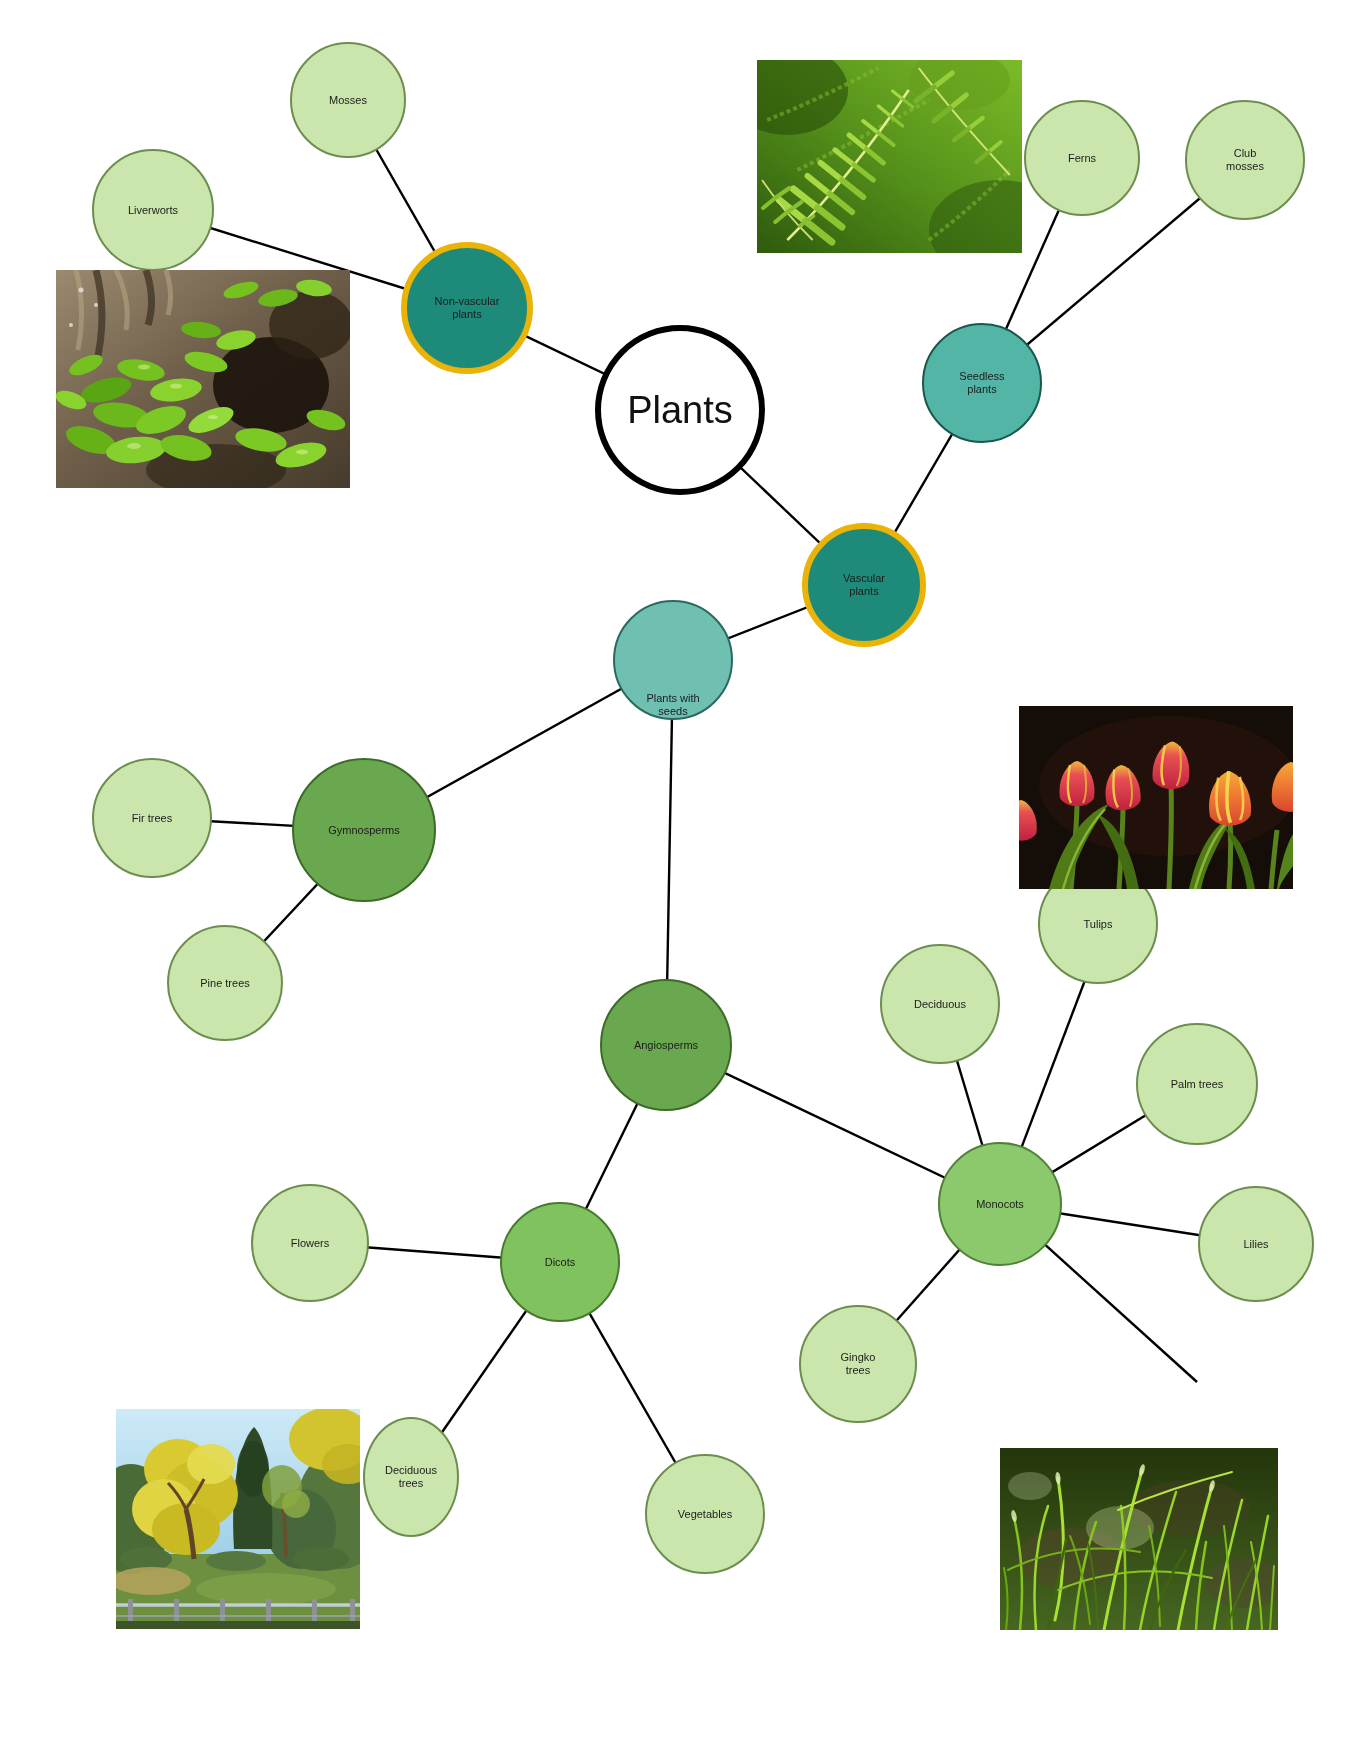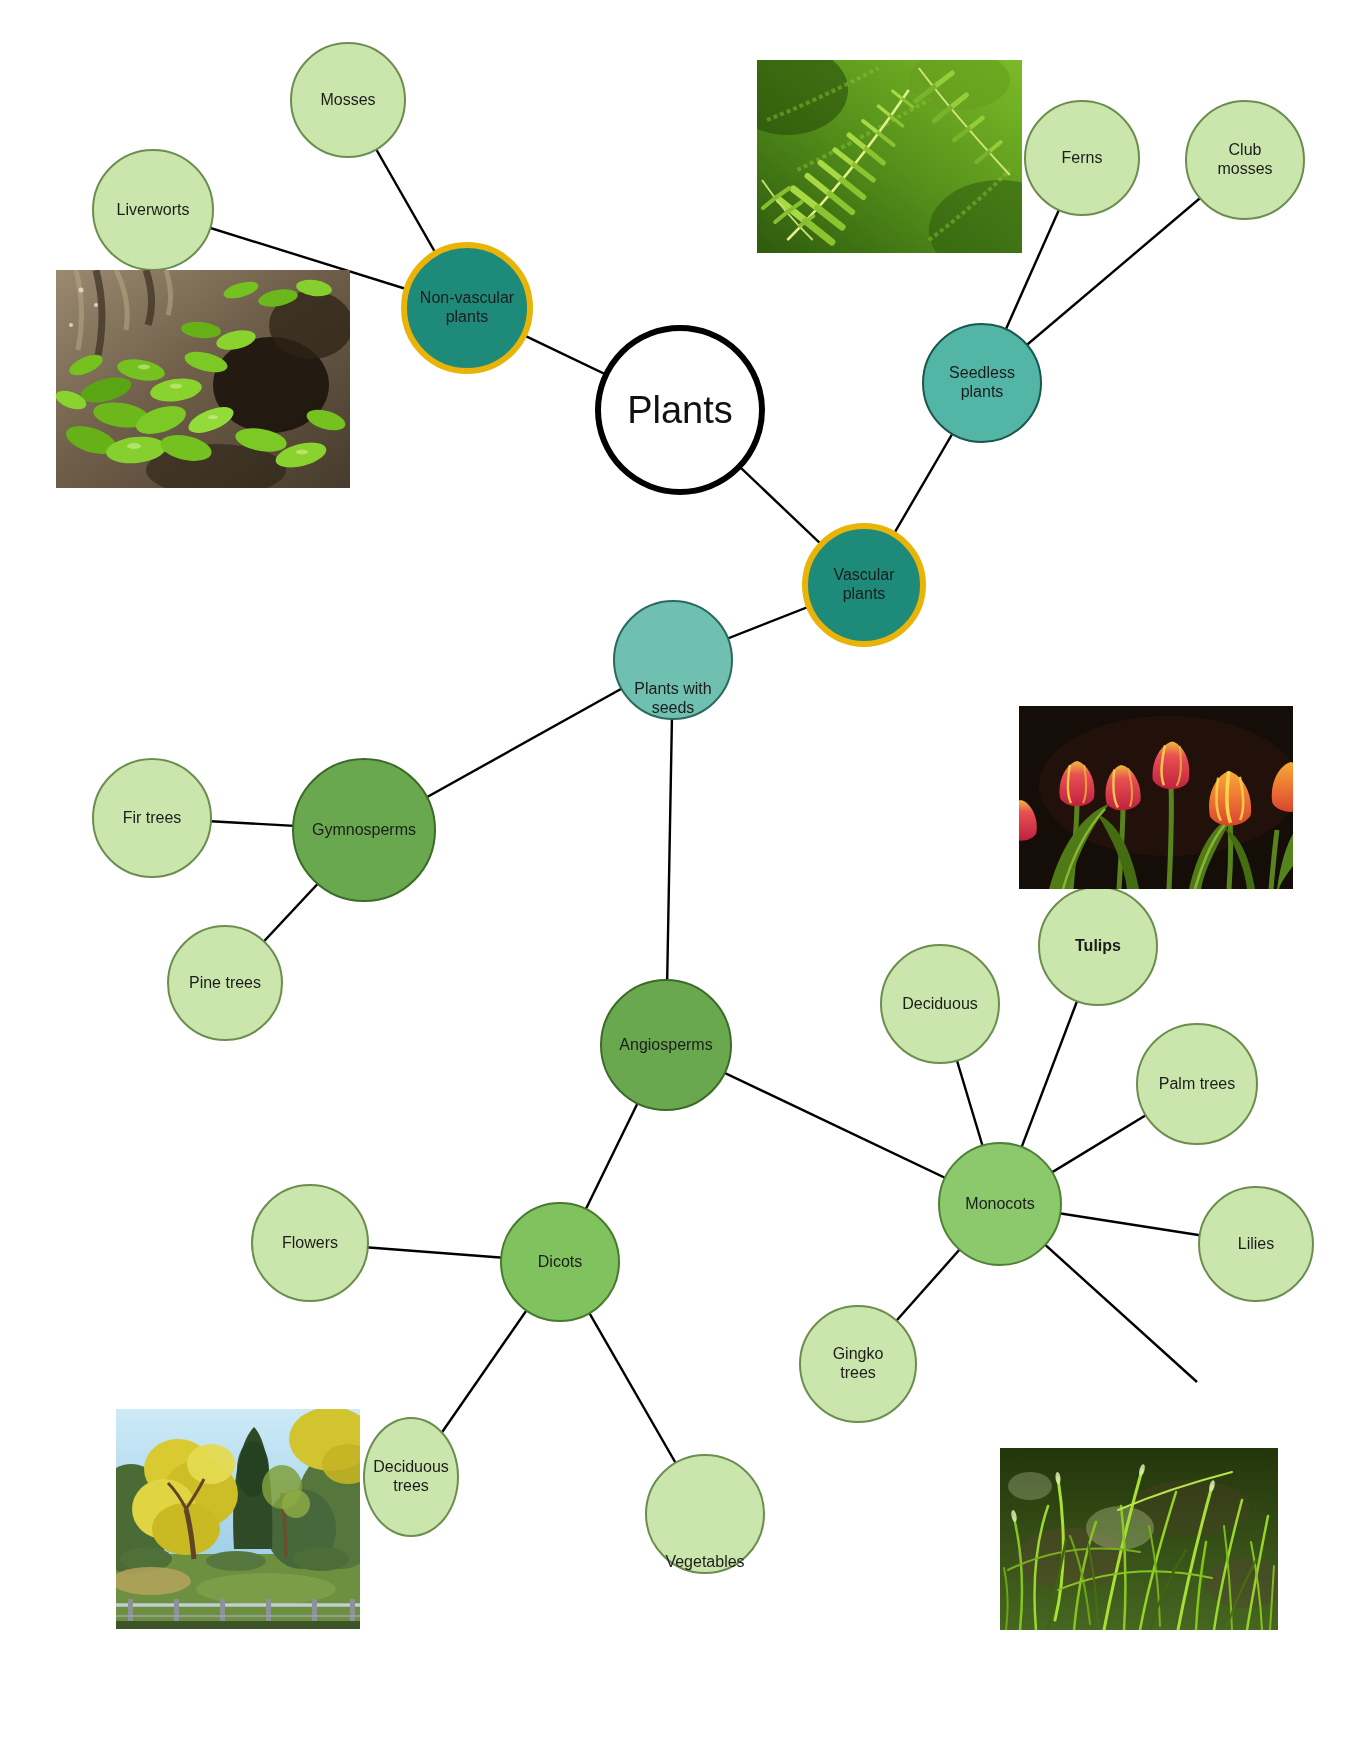--- a/index.html
+++ b/index.html
@@ -16,21 +16,21 @@
   .node {
     position:absolute;
     border-radius:50%;
     box-sizing:border-box;
     display:flex; align-items:center; justify-content:center;
     text-align:center;
     z-index:2;
   }
   .node-label {
     white-space:pre-line;
-    font-size:16px;
+    font-size:11px;
     line-height:1.18;
     color:#1c1c1c;
     padding:0 4px;
   }
   .style-root   { background:#ffffff; border:6px solid #000000; }
   .style-root .node-label { font-size:38px; color:#111111; }
   .style-dark_teal { background:#1e8a7a; border:6px solid #eab308; }
   .style-teal      { background:#52b5a6; border:2px solid #1a574d; }
   .style-sea       { background:#6fc0b0; border:2px solid #2a6a5e;align-items:flex-end; }
   .style-green     { background:#6aa84f; border:2px solid #3c6b28; }
@@ -413,27 +413,27 @@
     <div class="node style-dicot" style="left: 500px; top: 1202px; width: 120px; height: 120px;">
       <span class="node-label">Dicots</span>
     </div>
     <div class="node style-light" style="left: 251px; top: 1184px; width: 118px; height: 118px;">
       <span class="node-label">Flowers</span>
     </div>
     <div class="node style-light" style="left: 363px; top: 1417px; width: 96px; height: 120px;">
       <span class="node-label">Deciduous
 trees</span>
     </div>
-    <div class="node style-light" style="left: 645px; top: 1454px; width: 120px; height: 120px; align-items: flex-end;">
+    <div class="node style-light" style="left: 645px; top: 1454px; width: 120px; height: 120px;">
       <span class="node-label">Vegetables</span>
     </div>
     <div class="node style-light" style="left: 880px; top: 944px; width: 120px; height: 120px;">
       <span class="node-label">Deciduous</span>
     </div>
-    <div class="node style-light" style="left: 1038px; top: 886px; width: 120px; height: 120px; font-weight: bold;">
+    <div class="node style-light" style="left: 1038px; top: 864px; width: 120px; height: 120px;">
       <span class="node-label">Tulips</span>
     </div>
     <div class="node style-light" style="left: 1198px; top: 1186px; width: 116px; height: 116px;">
       <span class="node-label">Lilies</span>
     </div>
     <div class="node style-light" style="left: 1136px; top: 1023px; width: 122px; height: 122px;">
       <span class="node-label">Palm trees</span>
     </div>
     <div class="node style-light" style="left: 799px; top: 1305px; width: 118px; height: 118px;">
       <span class="node-label">Gingko

